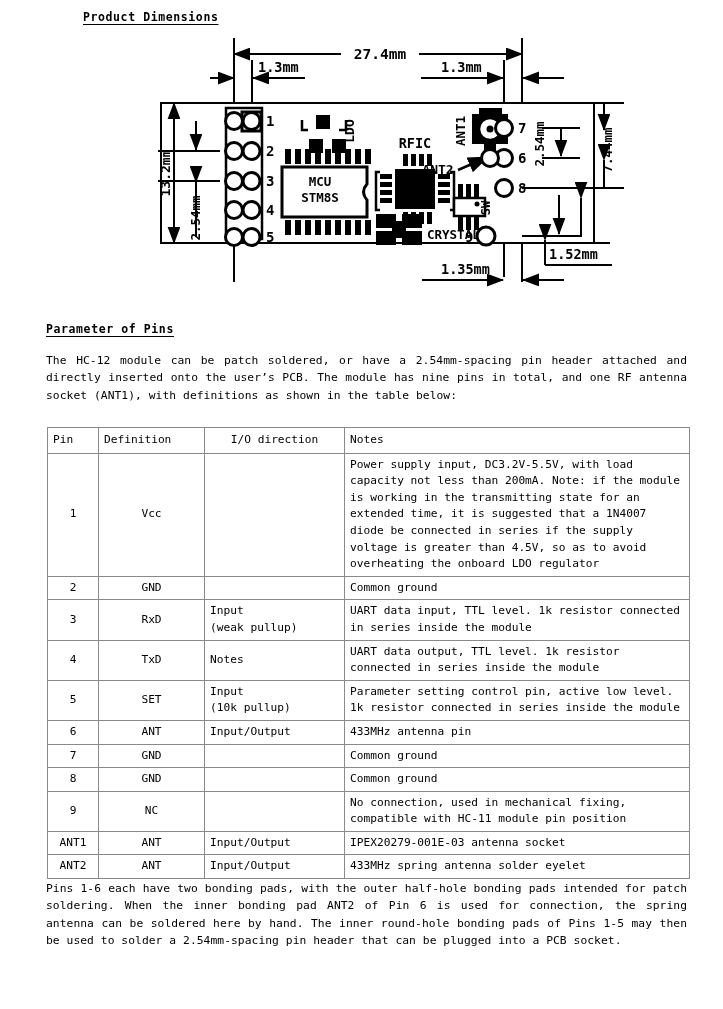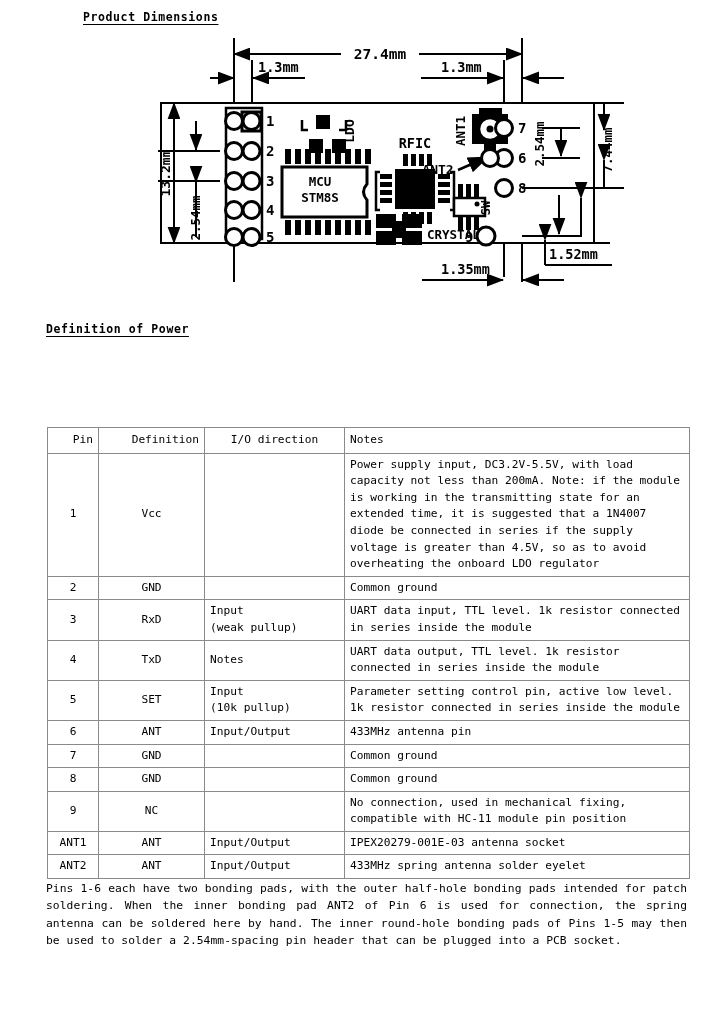--- a/index.html
+++ b/index.html
@@ -68,21 +68,21 @@
     font-size: 11.2px;
     line-height: 16.6px;
   }
   #pin-table td, #pin-table th {
     border: 1px solid #8a8a8a;
     padding: 3px 5px;
     font-weight: normal;
     vertical-align: middle;
   }
   #pin-table thead th {
-    text-align: right;
+    text-align: left;
     padding: 4px 5px;
   }
   .col-pin   { width: 40px;  text-align: center; }
   .col-def   { width: 95px;  text-align: center; }
   .col-io    { width: 129px; text-align: left; }
   .col-notes { text-align: left; }
   td.col-notes, td.col-io { white-space: pre-line; }
 </style>
 </head>
 <body>
@@ -315,22 +315,23 @@
       <text x="417" y="242" font-family="'DejaVu Sans Mono',monospace" font-size="13.5" font-weight="bold" fill="#000">1.35mm</text>
 
       <g stroke="#000" stroke-width="2" fill="none">
         <line x1="521" y1="233" x2="521" y2="208" marker-end="url(#ahU)"></line>
         <line x1="521" y1="233" x2="588" y2="233"></line>
       </g>
       <text x="525" y="227" font-family="'DejaVu Sans Mono',monospace" font-size="13.5" font-weight="bold" fill="#000">1.52mm</text>
     </svg>
   </div>
 
-  <div class="heading" id="heading-pins">Definition of Power</div>
-
+  <div class="heading" id="heading-pins">Parameter of Pins</div>
+
+  <div class="para" id="intro-paragraph">The HC-12 module can be patch soldered, or have a 2.54mm-spacing pin header attached and directly inserted onto the user’s PCB. The module has nine pins in total, and one RF antenna socket (ANT1), with definitions as shown in the table below:</div>
 
   <table id="pin-table">
     <thead>
       <tr>
         <th class="col-pin">Pin</th>
         <th class="col-def">Definition</th>
         <th class="col-io" style="text-align:center">I/O direction</th>
         <th class="col-notes" style="text-align:left">Notes</th>
       </tr>
     </thead>

